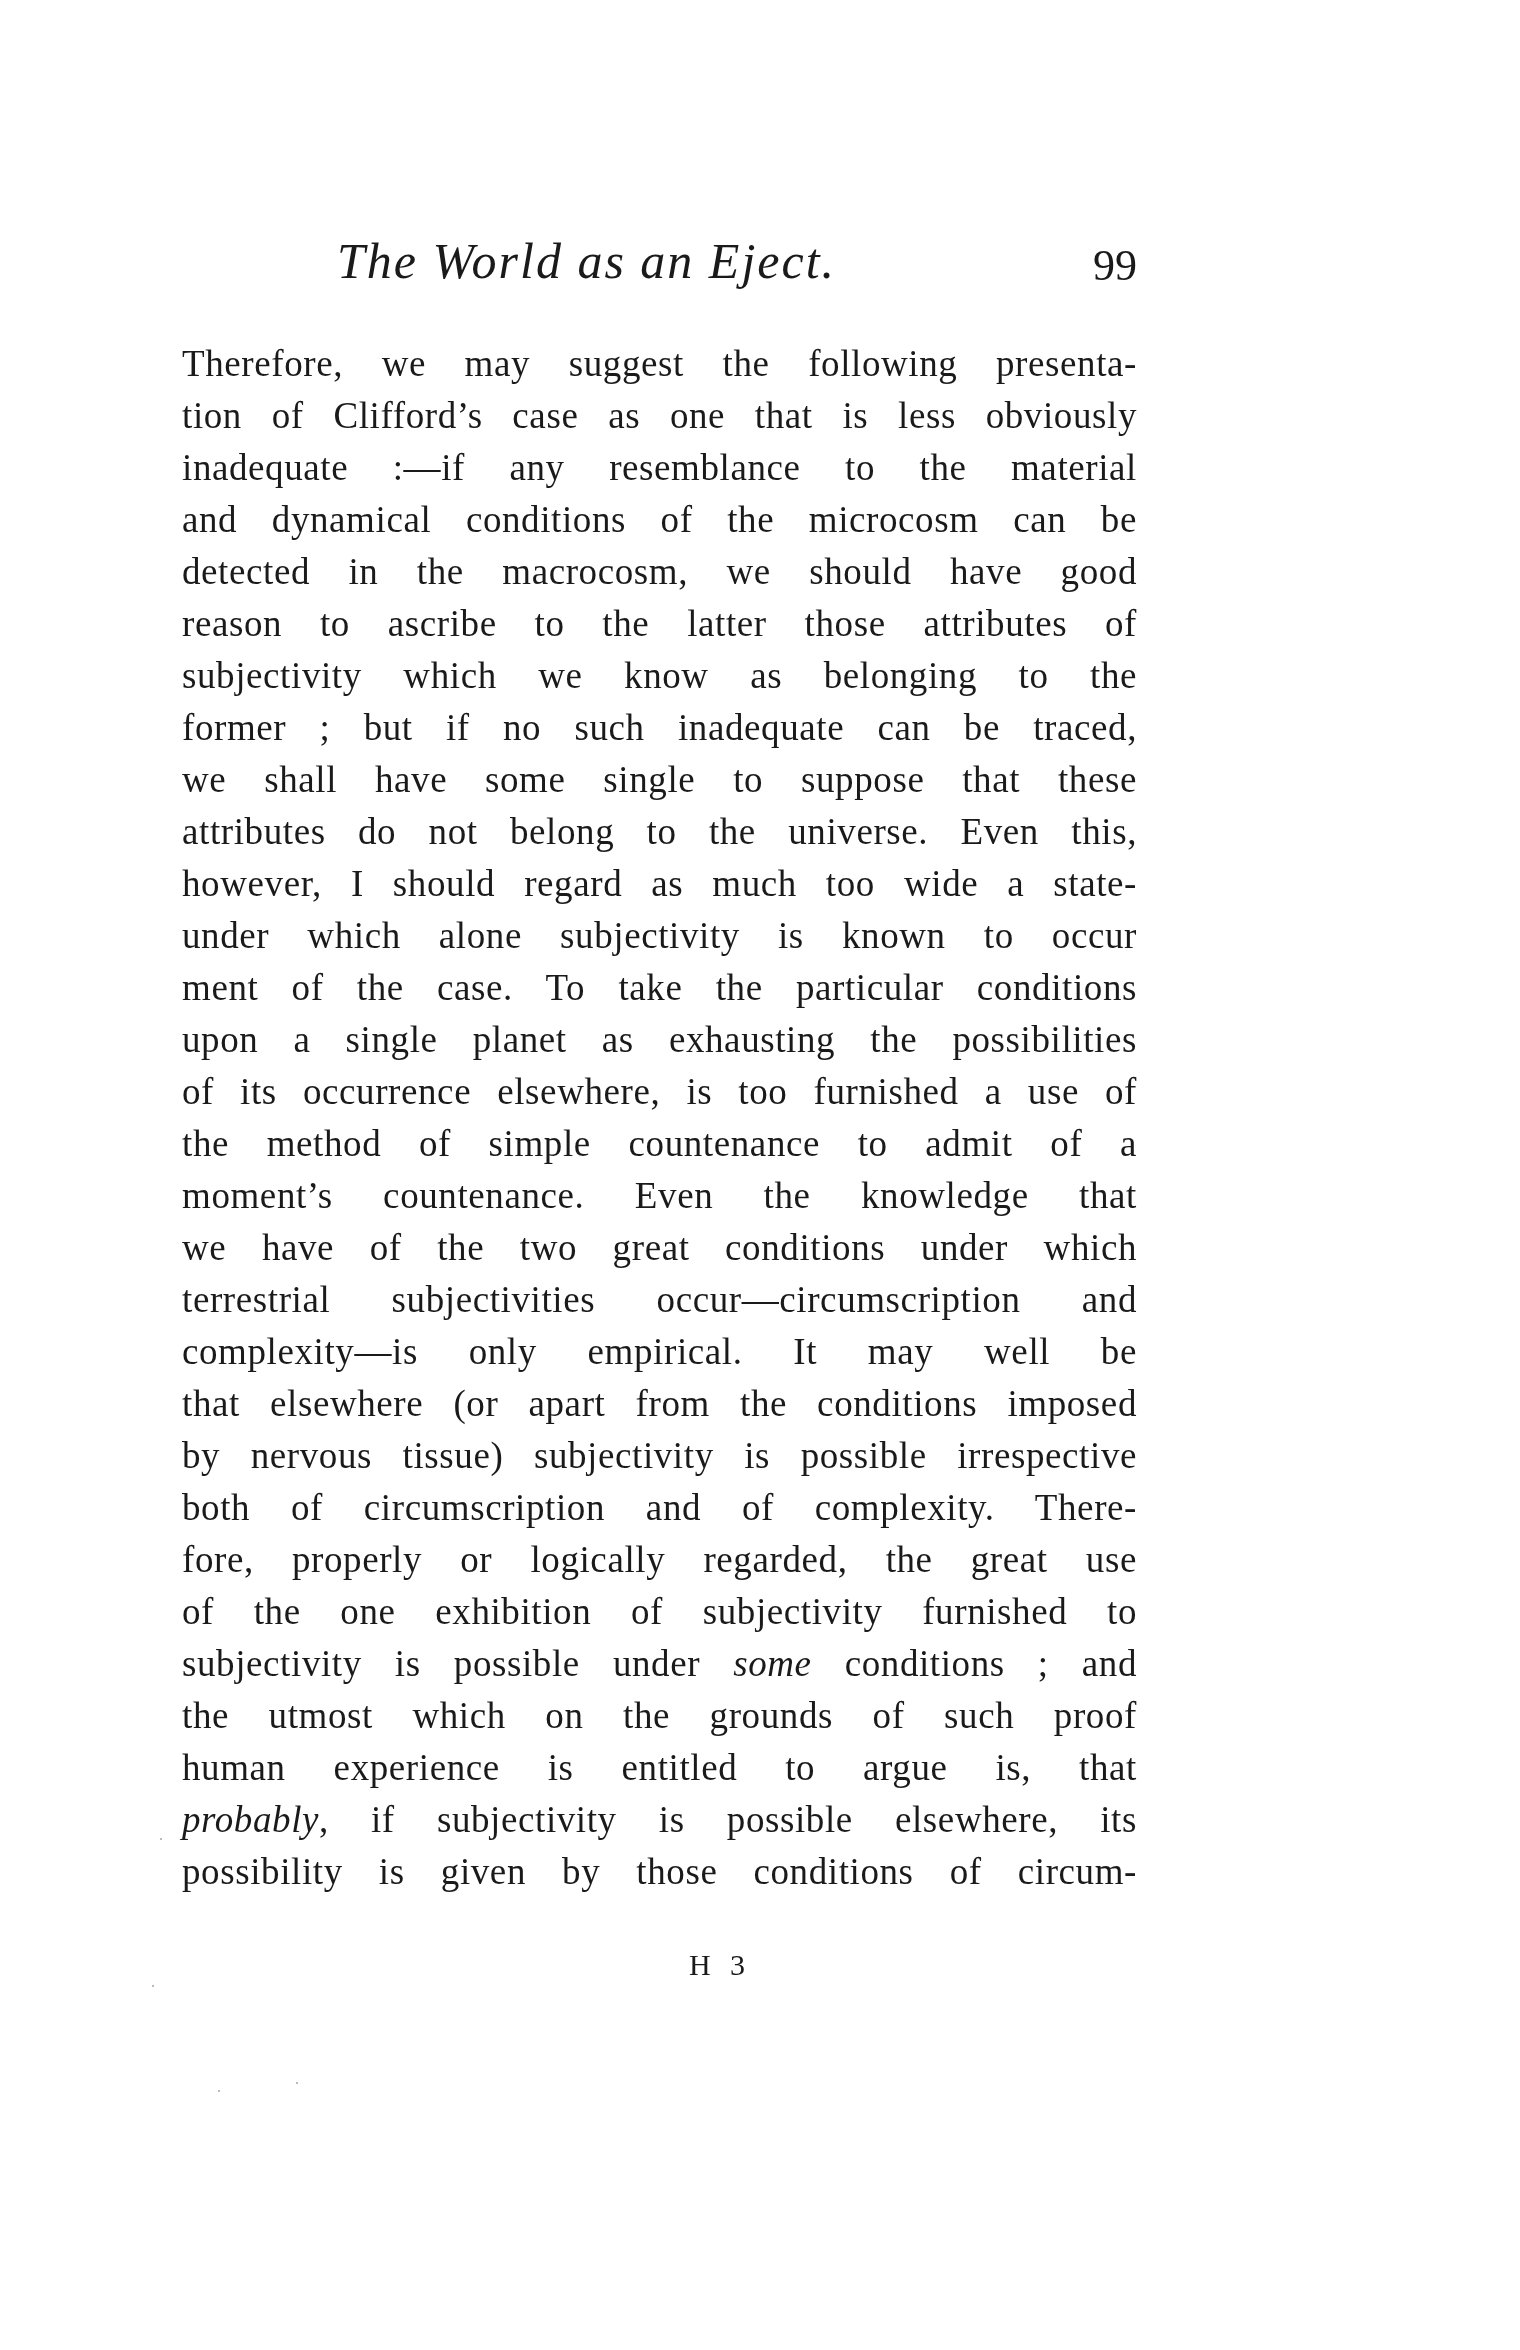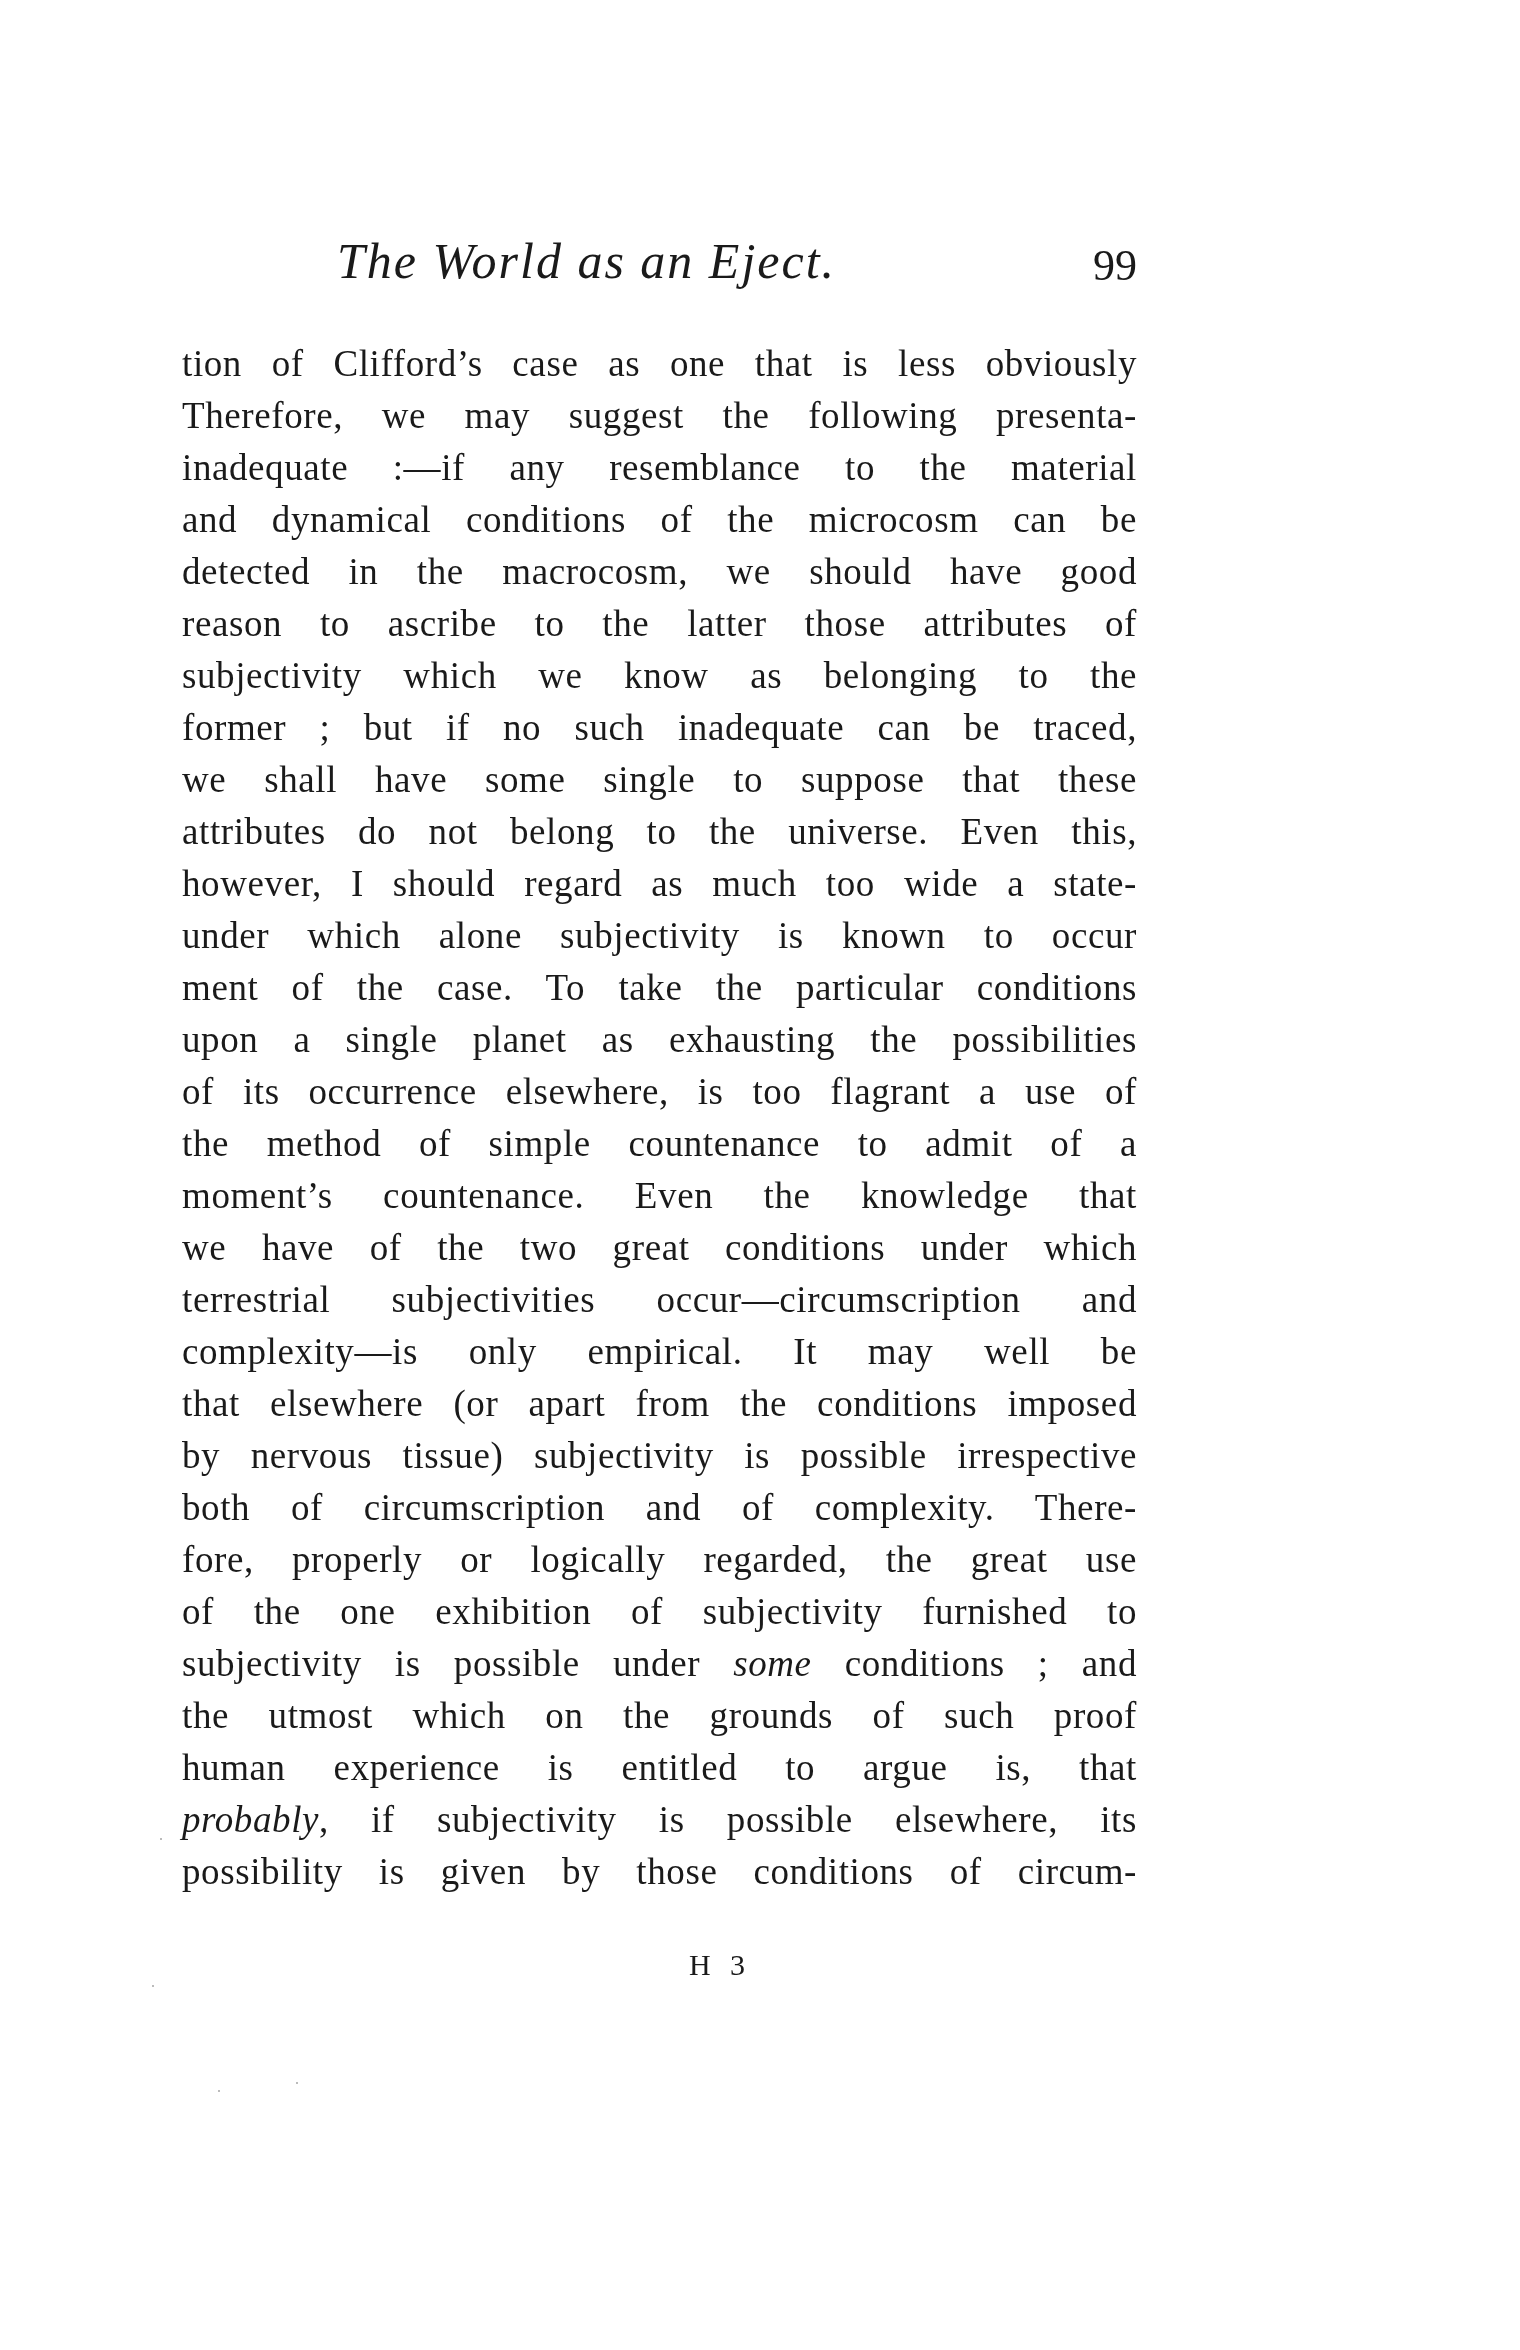--- a/index.html
+++ b/index.html
@@ -21,35 +21,35 @@
 </style>
 </head>
 <body>
 
 <div class="header">
   <span class="running-title">The World as an Eject.</span>
   <span class="page-number">99</span>
 </div>
 
 <div class="body-text">
+  <span class="line">Therefore, we may suggest the following presenta-</span>
   <span class="line">tion of Clifford’s case as one that is less obviously</span>
-  <span class="line">Therefore, we may suggest the following presenta-</span>
   <span class="line">inadequate :—if any resemblance to the material</span>
   <span class="line">and dynamical conditions of the microcosm can be</span>
   <span class="line">detected in the macrocosm, we should have good</span>
   <span class="line">reason to ascribe to the latter those attributes of</span>
   <span class="line">subjectivity which we know as belonging to the</span>
   <span class="line">former ; but if no such inadequate can be traced,</span>
   <span class="line">we shall have some single to suppose that these</span>
   <span class="line">attributes do not belong to the universe.  Even this,</span>
   <span class="line">however, I should regard as much too wide a state-</span>
   <span class="line">under which alone subjectivity is known to occur</span>
   <span class="line">ment of the case.  To take the particular conditions</span>
   <span class="line">upon a single planet as exhausting the possibilities</span>
-  <span class="line">of its occurrence elsewhere, is too flagrant a use of</span>
+  <span class="line">of its occurrence elsewhere, is too furnished a use of</span>
   <span class="line">the method of simple countenance to admit of a</span>
   <span class="line">moment’s countenance.  Even the knowledge that</span>
   <span class="line">we have of the two great conditions under which</span>
   <span class="line">terrestrial subjectivities occur—circumscription and</span>
   <span class="line">complexity—is only empirical.  It may well be</span>
   <span class="line">that elsewhere (or apart from the conditions imposed</span>
   <span class="line">by nervous tissue) subjectivity is possible irrespective</span>
   <span class="line">both of circumscription and of complexity.  There-</span>
   <span class="line">fore, properly or logically regarded, the great use</span>
   <span class="line">of the one exhibition of subjectivity furnished to</span>

